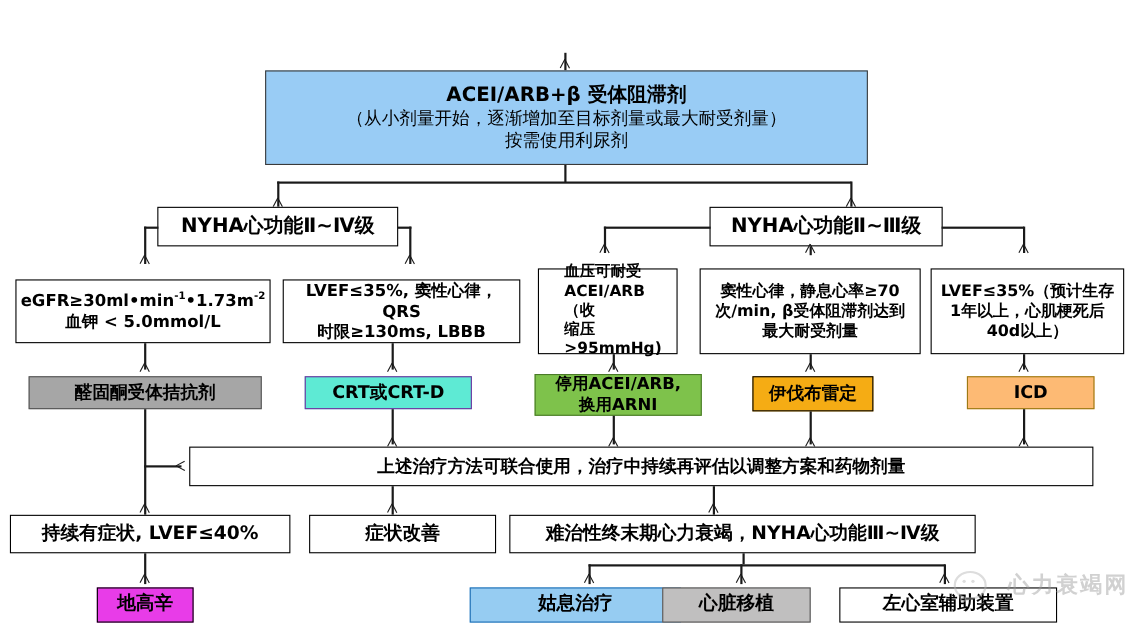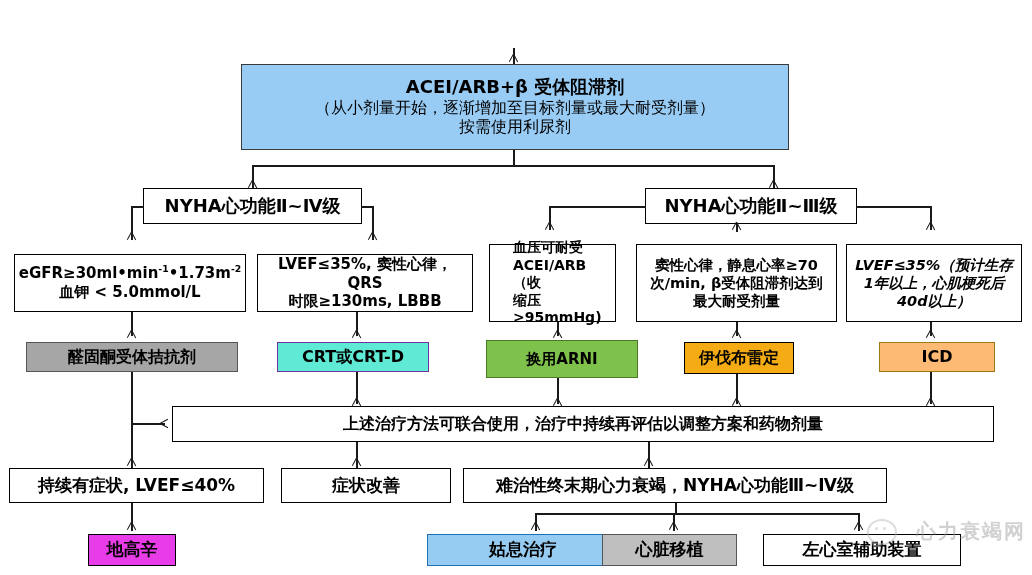--- a/index.html
+++ b/index.html
@@ -86,21 +86,21 @@
 
 <div id="stage">
 
 
   <div class="ln vl" style="left:513px;top:48px;height:16px;"></div>
   <div class="vhead" style="left:508px;top:54px;width:11px;height:10px;"></div>
 
   <div class="box" style="left:241px;top:64px;width:548px;height:86px;background:#99ccf5;border-color:#3a3a3a;flex-direction:column;font-size:16px;">
     <div class="inner" style="font-size:18px;">ACEI/ARB+β 受体阻滞剂</div>
     <div class="inner" style="font-weight:normal;font-size:16px;">（从小剂量开始，逐渐增加至目标剂量或最大耐受剂量）</div>
-    <div class="inner" style="font-weight:normal;font-size:16px;font-family:Liberation Mono, monospace;">按需使用利尿剂</div>
+    <div class="inner" style="font-weight:normal;font-size:16px;">按需使用利尿剂</div>
   </div>
 
   <div class="ln vl" style="left:513px;top:150px;height:16px;"></div>
   <div class="ln hl" style="left:252px;top:165px;width:522px;"></div>
   <div class="ln vl" style="left:252px;top:165px;height:23px;"></div>
   <div class="ln vl" style="left:773px;top:165px;height:23px;"></div>
   <div class="vhead" style="left:247px;top:180px;width:11px;height:10px;"></div>
   <div class="vhead" style="left:768px;top:180px;width:11px;height:10px;"></div>
 
   <div class="box" style="left:143px;top:188px;width:219px;height:36px;font-size:18px;">
@@ -148,21 +148,21 @@
     <div class="inner" style="text-align:left;">缩压</div>
     <div class="inner" style="text-align:left;">&gt;95mmHg)</div>
   </div>
 
   <div class="box" style="left:636px;top:244px;width:201px;height:78px;flex-direction:column;font-size:14.5px;">
     <div class="inner">窦性心律，静息心率≥70</div>
     <div class="inner">次/min, β受体阻滞剂达到</div>
     <div class="inner">最大耐受剂量</div>
   </div>
 
-  <div class="box" style="left:846px;top:244px;width:176px;height:78px;flex-direction:column;font-size:14.5px;font-style:italic;">
+  <div class="box" style="left:846px;top:244px;width:176px;height:78px;flex-direction:column;font-size:14.5px;">
     <div class="inner">LVEF≤35%（预计生存</div>
     <div class="inner">1年以上，心肌梗死后</div>
     <div class="inner">40d以上）</div>
   </div>
 
   <div class="ln vl" style="left:131px;top:312px;height:24px;"></div>
   <div class="vhead" style="left:126px;top:330px;width:11px;height:10px;"></div>
 
   <div class="ln vl" style="left:356px;top:312px;height:24px;"></div>
   <div class="vhead" style="left:351px;top:330px;width:11px;height:10px;"></div>
@@ -178,20 +178,21 @@
 
   <div class="box" style="left:26px;top:342px;width:212px;height:30px;background:#a6a6a6;border-color:#555;font-size:16px;">
     <span class="inner">醛固酮受体拮抗剂</span>
   </div>
 
   <div class="box" style="left:277px;top:342px;width:152px;height:30px;background:#5eead4;border-color:#7030a0;font-size:16px;">
     <span class="inner">CRT或CRT-D</span>
   </div>
 
   <div class="box" style="left:486px;top:340px;width:152px;height:38px;background:#7ec24b;border-color:#4a7a28;flex-direction:column;font-size:15px;">
+    <div class="inner">停用ACEI/ARB,</div>
     <div class="inner">换用ARNI</div>
   </div>
 
   <div class="box" style="left:684px;top:342px;width:110px;height:32px;background:#f5ac14;border-color:#000;font-size:16px;">
     <span class="inner">伊伐布雷定</span>
   </div>
 
   <div class="box" style="left:879px;top:342px;width:116px;height:30px;background:#fdba74;border-color:#9c7a14;font-size:16px;">
     <span class="inner">ICD</span>
   </div>

